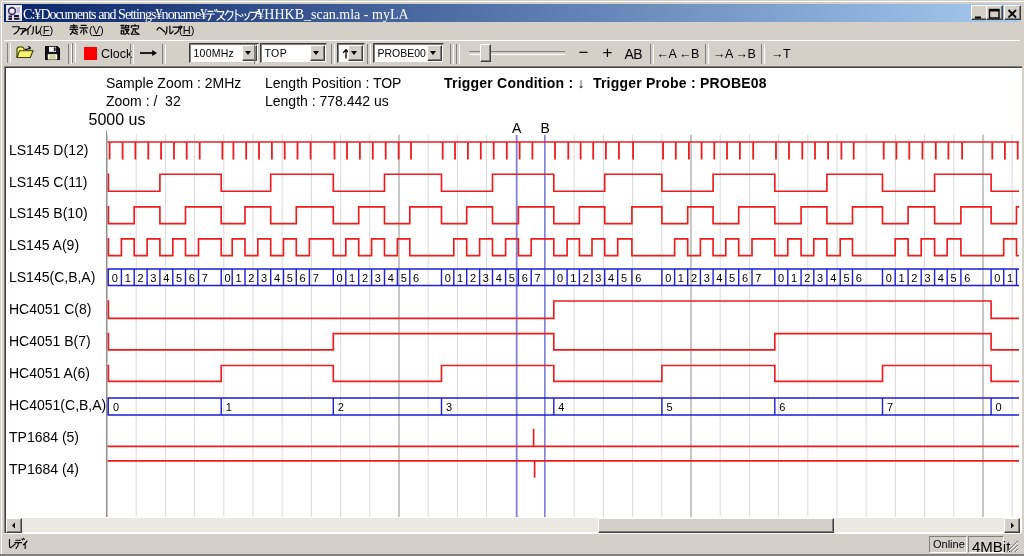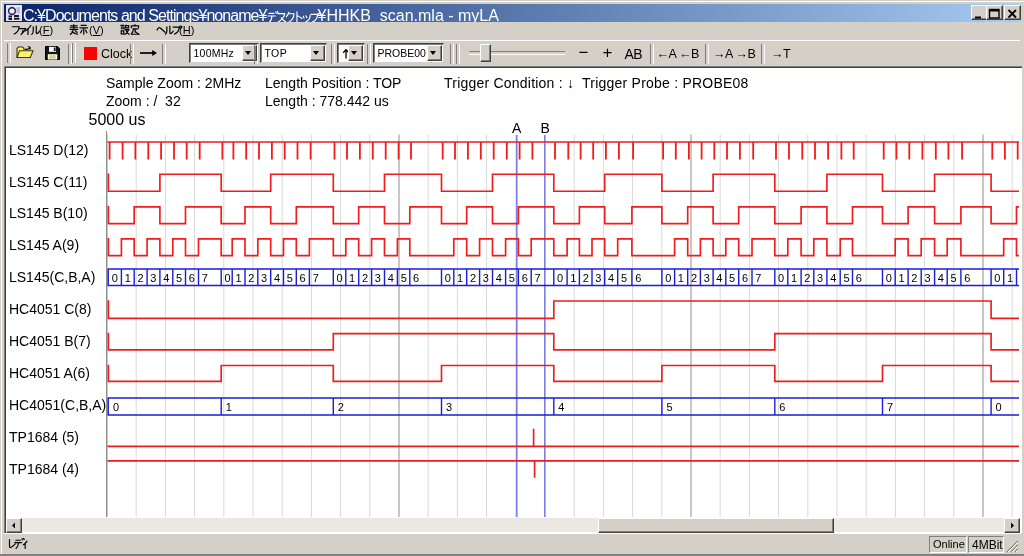--- a/index.html
+++ b/index.html
@@ -3,21 +3,21 @@
 <div id="win">
     <div class="abs" style="left:0;top:0;width:1024px;height:556px;border:1px solid #d4d0c8;box-shadow:inset 1px 1px 0 #fff,inset -1px -1px 0 #404040;"></div>
     <div class="abs" style="left:4px;top:4px;width:1016px;height:18px;background:linear-gradient(90deg,#0a246a,#a6caf0);"></div>
     <svg class="abs" style="left:6px;top:5px" width="16" height="16">
       <rect x="0" y="0" width="16" height="16" fill="#e8e0f0"></rect>
       <rect x="1" y="1" width="14" height="6" fill="#f4eef8"></rect>
       <circle cx="6" cy="6" r="3.4" fill="none" stroke="#303060" stroke-width="1.6"></circle>
       <path d="M2.5 11.5 h3.5 M2.5 14 h3.5 M8 11 h5 M8 13.8 h5.5" stroke="#18182a" stroke-width="2.1" fill="none"></path>
       <rect x="10.5" y="2" width="3.5" height="6" fill="#c0b8d8"></rect>
     </svg>
-    <div class="abs" style="left:23px;top:7px;font-size:16px;color:#fff;white-space:nowrap;"><span style="letter-spacing:-0.95px">C:¥Documents and Settings¥noname¥</span><svg style="vertical-align:-2px;overflow:visible" width="51" height="12" viewBox="0 0 51.30 12">
+    <div class="abs" style="left:23px;top:7px;font-size:14px;color:#fff;white-space:nowrap;font-family:Liberation Serif, serif;"><span style="letter-spacing:-0.95px">C:¥Documents and Settings¥noname¥</span><svg style="vertical-align:-2px;overflow:visible" width="51" height="12" viewBox="0 0 51.30 12">
         <g transform="translate(0.00,0)">
           <path d="M2.0 2.4 H7.0 M0.9 5.0 H8.4 M4.9 5.0 C4.9 7.7 4.1 9.9 2.2 11.4 M8.6 1.0 L9.5 2.2 M10.3 0.4 L11.2 1.6" fill="none" stroke="#fff" stroke-width="1.15" stroke-linecap="round"></path>
         </g>
         <g transform="translate(9.27,0)">
           <path d="M1.6 2.6 H8.6 M8.6 2.6 C8 5.8 5.8 8.9 1.7 11.2 M5.2 6.8 C6.4 8.4 8 10 9.6 11.0" fill="none" stroke="#fff" stroke-width="1.15" stroke-linecap="round"></path>
         </g>
         <g transform="translate(18.31,0)">
           <path d="M3.8 1.2 C3.2 3 2.2 4.6 1.0 5.8 M3.8 2.7 H8.8 C8.8 5.9 7.3 9.1 3.6 11.2" fill="none" stroke="#fff" stroke-width="1.15" stroke-linecap="round"></path>
         </g>
         <g transform="translate(27.12,0)">
@@ -150,21 +150,21 @@
     <div class="tbt" style="left:679.0px;top:46.5px;font-size:12.5px;letter-spacing:-0.5px;">←B</div>
     <div class="tbt" style="left:713.0px;top:46.5px;font-size:12.5px;letter-spacing:-0.5px;">→A</div>
     <div class="tbt" style="left:735.5px;top:46.5px;font-size:12.5px;letter-spacing:-0.5px;">→B</div>
     <div class="tbt" style="left:771.0px;top:46.5px;font-size:12.5px;letter-spacing:-0.5px;">→T</div>
     <div class="sep" style="left:650px;top:44px;height:20px;"></div>
     <div class="sep" style="left:705px;top:44px;height:20px;"></div>
     <div class="sep" style="left:761px;top:44px;height:20px;"></div>
     <div class="abs" style="left:4px;top:66px;width:1017px;height:466px;border-top:1px solid #808080;border-left:1px solid #808080;box-shadow:inset 1px 1px 0 #404040;background:#fff;"></div>
     <div class="abs" style="left:106px;top:74.5px;font-size:14px;letter-spacing:0px;">Sample Zoom : 2MHz</div>
     <div class="abs" style="left:265px;top:74.5px;font-size:14px;">Length Position : TOP</div>
-    <div class="abs" style="left:444px;top:74.5px;font-size:14px;letter-spacing:0.22px;">Trigger Condition : ↓&nbsp; Trigger Probe : PROBE08</div>
+    <div class="abs" style="left:444px;top:74.5px;font-size:14px;letter-spacing:0.22px;font-weight:bold;">Trigger Condition : ↓&nbsp; Trigger Probe : PROBE08</div>
     <div class="abs" style="left:106px;top:92.5px;font-size:14px;">Zoom : / &nbsp;32</div>
     <div class="abs" style="left:265px;top:92.5px;font-size:14px;">Length : 778.442 us</div>
     <div class="abs" style="left:88.5px;top:111px;font-size:16px;">5000 us</div>
     <div class="abs" style="left:512px;top:119.5px;font-size:14px;">A</div>
     <div class="abs" style="left:540.5px;top:119.5px;font-size:14px;">B</div>
     <div class="abs" style="left:106px;top:131px;width:1px;height:386px;background:#8f8f8f;"></div>
     <svg class="abs" style="left:0;top:0" width="1024" height="556">
       <g font-family="Liberation Sans,sans-serif" font-size="14px" fill="#000">
         <text x="9" y="154.6">LS145 D(12)</text>
         <text x="9" y="186.5">LS145 C(11)</text>
@@ -292,20 +292,20 @@
       <g transform="translate(7.40,0)">
         <path d="M2.0 2.4 H7.0 M0.9 5.0 H8.4 M4.9 5.0 C4.9 7.7 4.1 9.9 2.2 11.4 M8.6 1.0 L9.5 2.2 M10.3 0.4 L11.2 1.6" fill="none" stroke="#000" stroke-width="1.25" stroke-linecap="round"></path>
       </g>
       <g transform="translate(15.60,0)">
         <path d="M6.0 3.4 C4.9 5.2 3.6 6.4 2.0 7.4 M4.0 5.6 V11.4" fill="none" stroke="#000" stroke-width="1.25" stroke-linecap="round"></path>
       </g>
     </svg>
     <div class="abs sunk" style="left:929px;top:536px;width:36px;height:15px;font-size:11px;">
       <span style="position:absolute;left:3px;top:1px;">Online</span>
     </div>
-    <div class="abs sunk" style="left:968px;top:536px;width:34px;height:15px;font-size:12px;">
+    <div class="abs sunk" style="left:968px;top:536px;width:34px;height:15px;font-size:15px;">
       <span style="position:absolute;left:3px;top:1px;">4MBit</span>
     </div>
     <svg class="abs" style="left:1006px;top:540px" width="13" height="13">
       <path d="M12 1 L1 12 M12 5 L5 12 M12 9 L9 12" stroke="#808080" stroke-width="1.3"></path>
       <path d="M12 2 L2 12 M12 6 L6 12 M12 10 L10 12" stroke="#fff" stroke-width="1"></path>
     </svg>
     <div class="abs" style="left:0;top:554px;width:1024px;height:2px;background:#808080;border-bottom:1px solid #404040;"></div>
   </div>
 </body></html>

